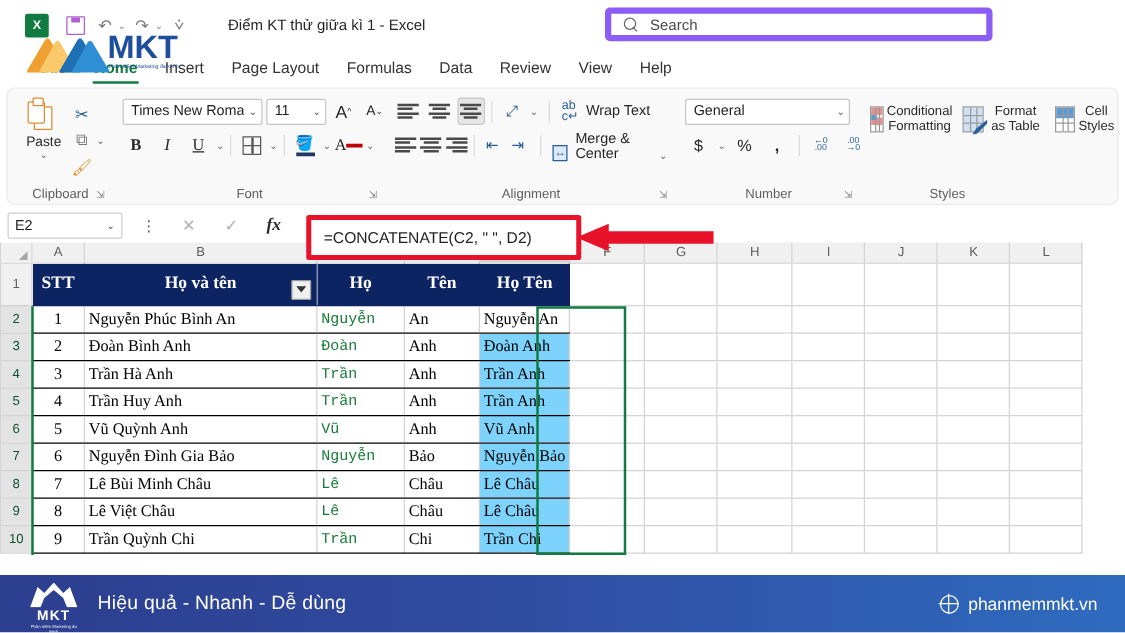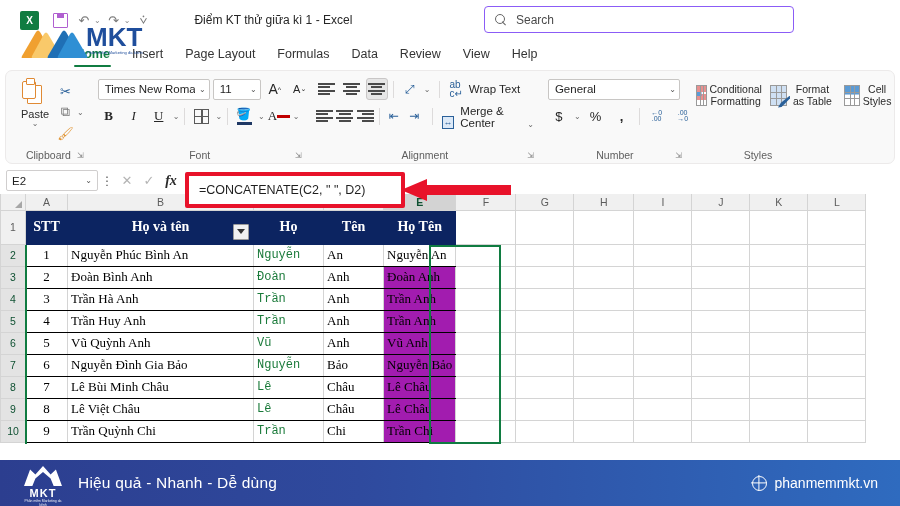--- a/index.html
+++ b/index.html
@@ -32,25 +32,25 @@
   .save-ico { width:15px; height:15px; position:relative; }
   .save-ico i {
     position:absolute; inset:0; border:1.6px solid #b05fd0; border-radius:1px;
     display:block;
   }
   .save-ico i:after {
     content:""; position:absolute; left:3px; right:3px; top:0; height:4px;
     background:#b05fd0;
   }
   .title-text {
-    font-size: 12px; color:#262626; margin-left: 40px; white-space:nowrap;
+    font-size: 12px; color:#262626; margin-left: 28px; white-space:nowrap;
   }
   .searchbox {
     position:absolute; left:484px; top:6px; width:310px; height:27px;
-    border:1px solid #8b5cf6; border-radius:4px; background:#fff;
+    border:5px solid #8b5cf6; border-radius:4px; background:#fff;
     display:flex; align-items:center; padding:0 10px; gap:9px;
   }
   .searchbox .sico { width:12px; height:12px; position:relative; flex:none; }
   .searchbox .sico:before {
     content:""; position:absolute; left:0; top:0; width:8px; height:8px;
     border:1.3px solid #666; border-radius:50%;
   }
   .searchbox .sico:after {
     content:""; position:absolute; left:7px; top:7.5px; width:5px; height:1.3px;
     background:#666; transform: rotate(45deg); transform-origin:left center;
@@ -180,21 +180,21 @@
      linear-gradient(#5b9bd5,#5b9bd5) 0 0/100% 45% no-repeat, #fff; }
   .stable i { position:absolute; background:#9a9a9a; }
   .stable .h1 { left:0; right:0; top:33%; height:1px; }
   .stable .h2 { left:0; right:0; top:66%; height:1px; }
   .stable .v1 { top:0; bottom:0; left:33%; width:1px; }
   .stable .v2 { top:0; bottom:0; left:66%; width:1px; }
   .pen { position:absolute; right:-4px; bottom:-3px; width:12px; height:12px;
     background:#2a6099; clip-path: polygon(0 100%, 25% 60%, 100% 0, 100% 25%, 30% 95%); }
 
   
-  .fbar { height:30px; display:flex; align-items:center; padding: 3px 6px 0 6px; gap:0; background:#fff; position:relative; }
+  .fbar { height:30px; display:flex; align-items:center; padding: 3px 6px 0 6px; gap:12px; background:#fff; position:relative; }
   .namebox {
     width:92px; height:21px; border:1px solid #d0cece; background:#fff; border-radius:2px;
     display:flex; align-items:center; justify-content:space-between; padding:0 5px;
     font-size:11.5px; color:#1f1f1f;
   }
   .fbar-dots { width:18px; text-align:center; color:#555; font-size:12px; letter-spacing:0; }
   .fbar-ico { width:22px; height:22px; display:flex; align-items:center; justify-content:center;
     font-size:13px; color:#b4b4b4; }
   .fx { font-family:"Liberation Serif", serif; font-style:italic; font-weight:bold; color:#2b2b2b; font-size:14px; }
   .formula-wrap { position:relative; flex:1; margin-left:3px; }
@@ -232,21 +232,21 @@
   td.hdrcell {
     background:#0c2461; color:#fff; font-weight:bold; text-align:center;
     font-family:"Liberation Serif", serif; font-size:14px; height:34px;
     border:1px solid #0c2461; position:relative;
   }
   td.dat { border-top:1px solid #000; border-bottom:1px solid #000;
            border-left:1px solid #d4d4d4; border-right:1px solid #d4d4d4; }
   td.cmono {
     font-family:"Liberation Mono", monospace; color:#1a7a3a; font-size:12px;
   }
-  td.esel { background:#a21caf; }
+  td.esel { background:#7dd3fc; }
   td.eactive { background:#ffffff; }
   .num { text-align:center; }
   .filter-btn {
     position:absolute; right:4px; top:13px; width:16px; height:16px;
     background:#f0f0f0; border:1px solid #9a9a9a; border-radius:1px;
     display:flex; align-items:center; justify-content:center;
   }
   .filter-btn:after {
     content:""; width:0; height:0; border-left:4px solid transparent;
     border-right:4px solid transparent; border-top:5px solid #333;

